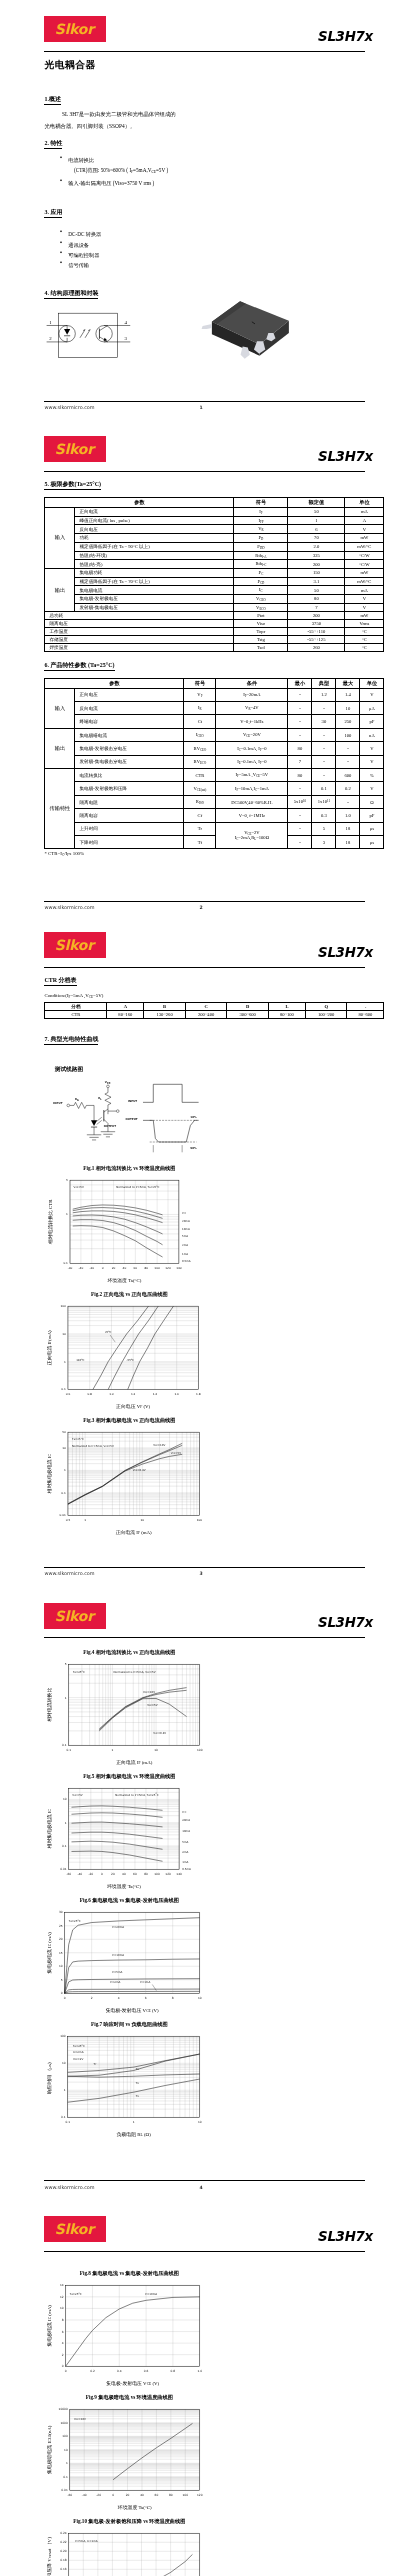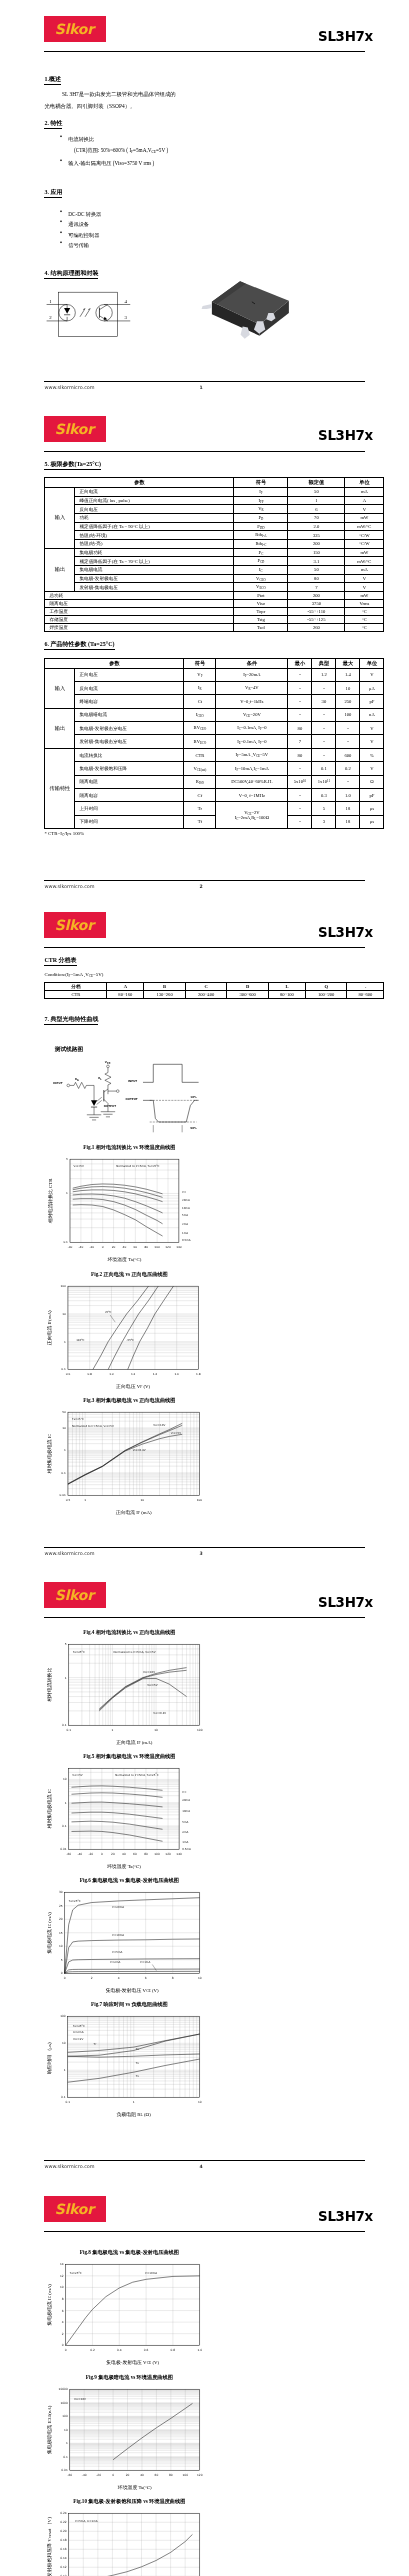--- a/index.html
+++ b/index.html
@@ -21,21 +21,21 @@
   }
   .logo-text {
     font-family:"DejaVu Sans", sans-serif;
     font-weight:bold; font-style:italic; font-size:14px;
     color:#F5B324; letter-spacing:-0.3px;
     transform:skewX(-2deg);
   }
   .part-no {
     position:absolute; right:4.1px; bottom:7.2px;
     font-family:"DejaVu Sans", sans-serif;
-    font-weight:bold; font-size:13.4px; letter-spacing:-0.3px;
+    font-weight:bold; font-size:13.4px; letter-spacing:-0.3px;font-style:italic;
   }
   .rule-thick { border-top:1.8px solid #000; margin:0 12.4px 0 12.4px; }
   
   .pg-footer { margin-top:13.4px; }
   .footer-rule { border-top:1.8px solid #000; margin:0 12.4px 2.1px 12.4px; }
   .footer-row {
     display:flex; align-items:baseline;
     padding:0 12.4px; font-family:"DejaVu Sans", sans-serif;
     font-size:4.9px; color:#333;
   }
@@ -90,20 +90,21 @@
 
 <div class="page">
   <div class="pg-header">
     <div class="logo">
       <span class="logo-text">Slkor</span>
     </div>
     <div class="part-no">SL3H7x</div>
   </div>
   <div class="rule-thick"></div>
 
+  <div class="h-title">光电耦合器</div>
 
   <div style="height:14.4px"></div>
   <div class="sec-h">1.概述</div>
   <div class="para">SL 3H7是一款由发光二极管和光电晶体管组成的</div>
   <div class="para" style="margin-left:12.4px">光电耦合器。四引脚封装（SSOP4）。</div>
 
   <div class="sec-h">2. 特性</div>
   <ul class="bul">
     <li><span>电流转换比</span></li>
   </ul>

